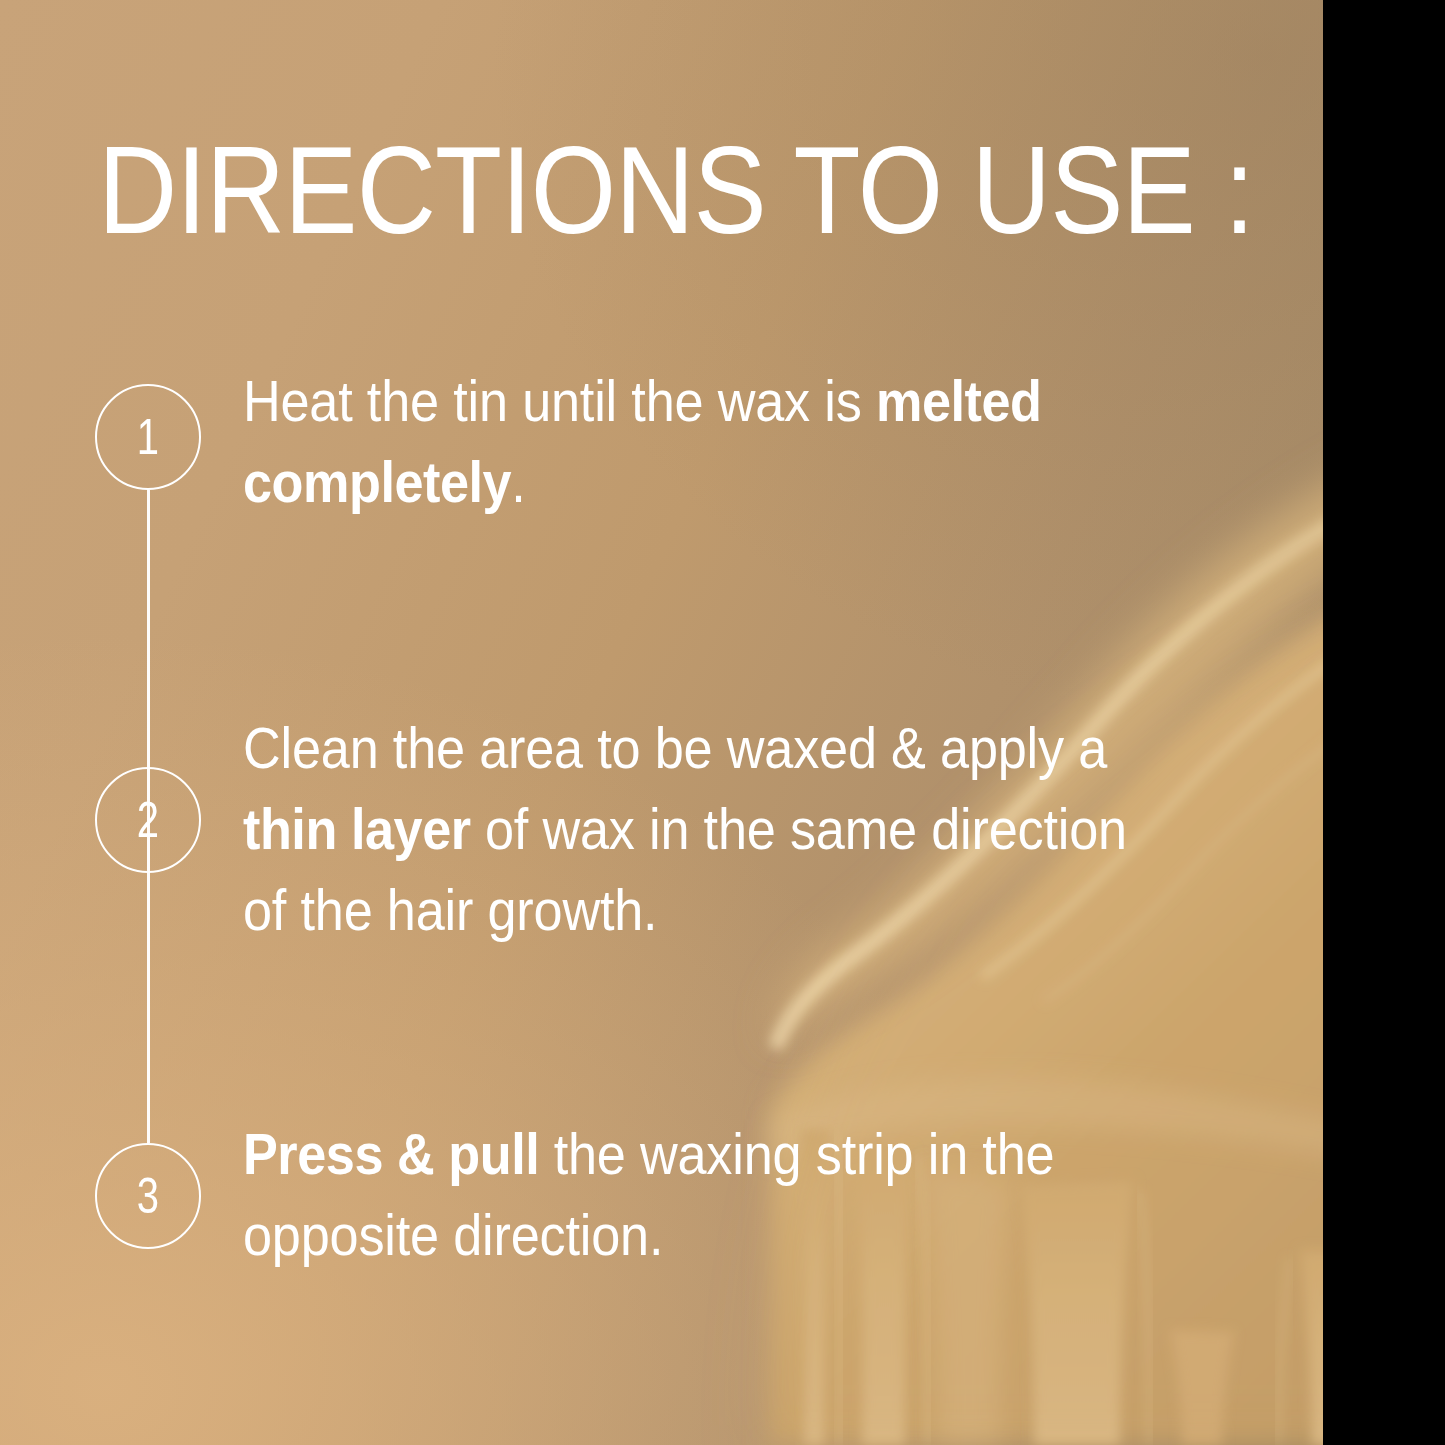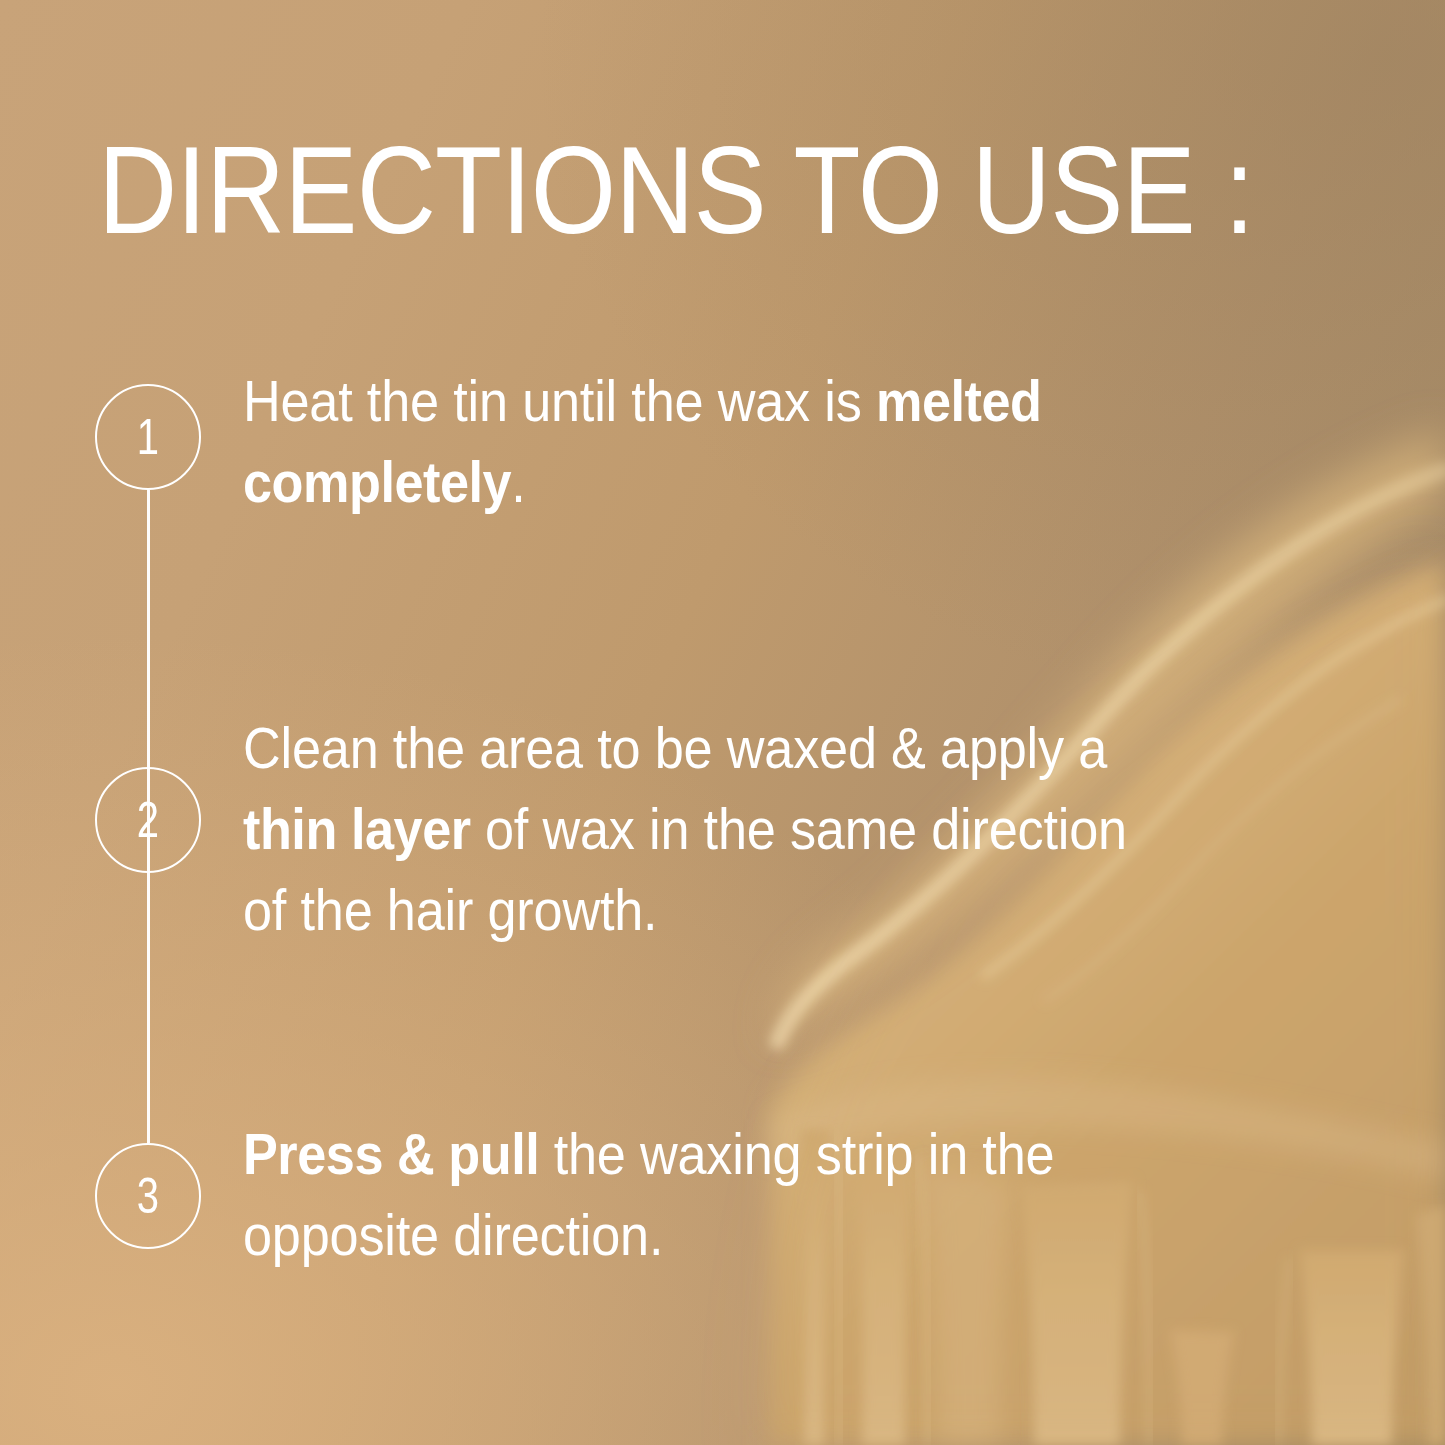--- a/index.html
+++ b/index.html
@@ -3,21 +3,21 @@
 <meta charset="utf-8">
 <style>
   html, body {
     margin: 0;
     padding: 0;
     background: #000;
   }
 
   #canvas {
     position: relative;
-    width: 1445px;
+    width: 1323px;
     height: 1445px;
     overflow: hidden;
     font-family: "Liberation Sans", sans-serif;
     
     background:
       linear-gradient(115deg,
         #c8a379 0%,
         #c6a176 22%,
         #bf9a6d 46%,
         #b1916b 66%,

